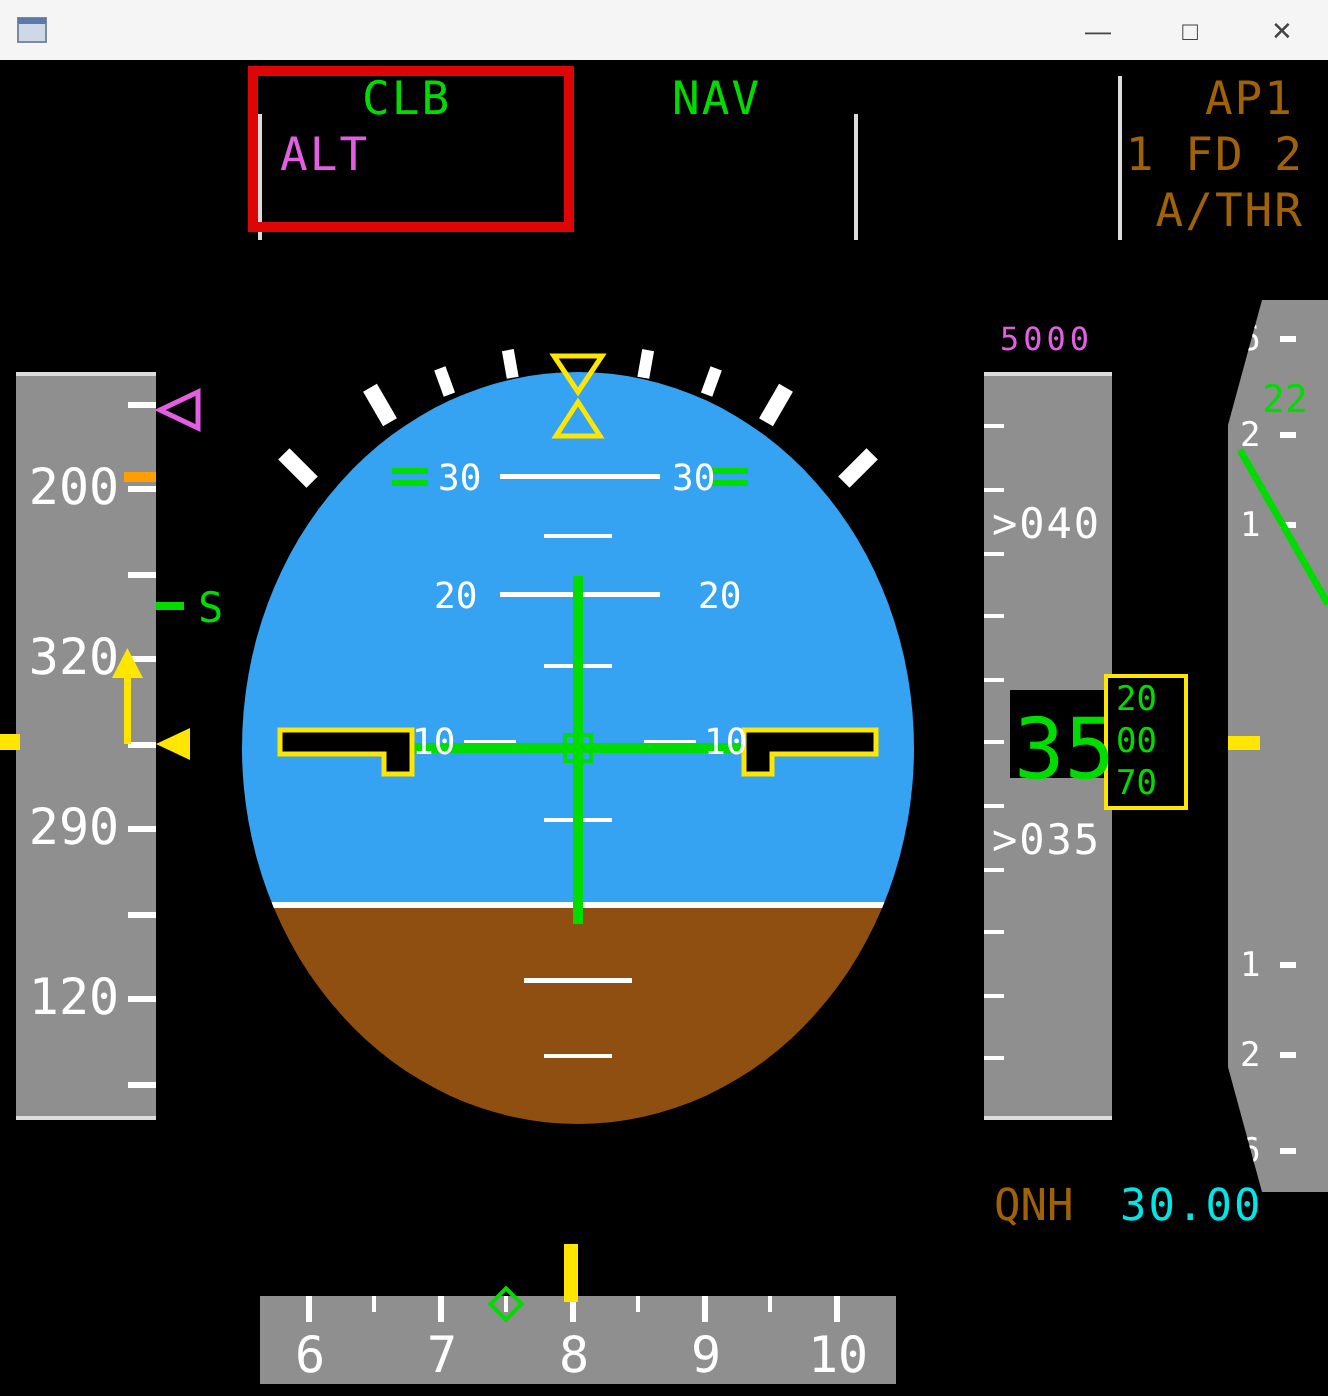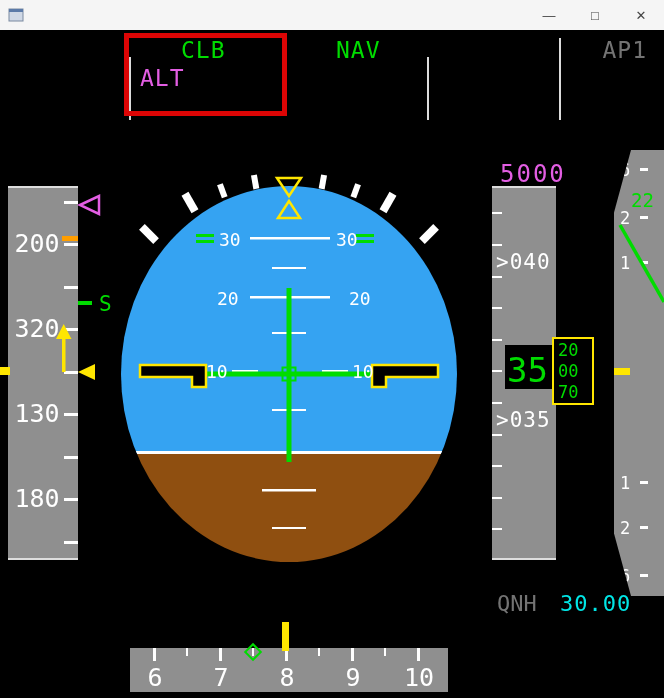--- a/index.html
+++ b/index.html
@@ -10,21 +10,21 @@
             border-bottom:1px solid #e2e2e2;display:flex;align-items:center;
             font-family:"Liberation Sans", sans-serif;}
   #appicon{width:16px;height:16px;margin-left:8px;}
   #wincontrols{position:absolute;right:0;top:0;height:30px;display:flex;}
   .winbtn{width:46px;height:30px;display:flex;align-items:center;justify-content:center;
           color:#444;font-size:13px;cursor:default;}
   
   #pfd-bg{position:absolute;left:0;top:30px;width:664px;height:668px;background:#000;}
   .abs{position:absolute;}
   .green{color:var(--green);} .magenta{color:var(--magenta);} .cyan{color:var(--cyan);}
-  .white{color:#737373;} 
+  .white{color:#a16207;} 
   .fma-text{font-size:23px;letter-spacing:1px;white-space:pre;}
   .divider{position:absolute;width:2px;background:#dcdcdc;}
   #fma-box{position:absolute;left:124px;top:33px;width:153px;height:73px;
            border:5px solid var(--highlight-red);}
   
   .tape{position:absolute;background:var(--tape-gray);overflow:hidden;}
   #speed-tape{left:8px;top:186px;width:70px;height:370px;border-top:2px solid #ddd;border-bottom:2px solid #ddd;}
   #alt-tape{left:492px;top:186px;width:64px;height:370px;border-top:2px solid #ddd;border-bottom:2px solid #ddd;}
   #vs-tape{left:614px;top:150px;width:50px;height:446px;
            clip-path:polygon(34% 0,100% 0,100% 100%,34% 100%,0 86%,0 14%);}
@@ -32,21 +32,21 @@
   .tick{position:absolute;background:#fff;}
   .tape-label{position:absolute;color:#fff;}
   .spd-label{font-size:25px;width:50px;text-align:center;left:4px;}
   .alt-label{font-size:21px;left:4px;letter-spacing:1px;margin-top:19px;}
   .hdg-label{font-size:25px;width:40px;text-align:center;top:15px;}
   .vs-label{font-size:17px;left:6px;}
   
   #alt-win-patch{position:absolute;left:505px;top:345px;width:50px;height:44px;background:#000;}
   #alt-win-drum{position:absolute;left:552px;top:337px;width:38px;height:64px;background:#000;
                 border:2px solid var(--yellow);}
-  #alt-hundreds{position:absolute;left:507px;top:350px;font-size:34px;color:var(--green);}
+  #alt-hundreds{position:absolute;left:507px;top:350px;font-size:42px;color:var(--green);}
   .drum-digit{position:absolute;left:558px;font-size:17px;color:var(--green);}
   
   .pitch-label{position:absolute;font-size:18px;color:#fff;}
   svg.overlay{position:absolute;left:0;top:0;pointer-events:none;}
   .sky{fill:var(--sky-blue);} .gnd{fill:var(--ground-brown);}
   .wline{fill:#fff;} .wfill{fill:#fff;}
   .gfill{fill:var(--green);} .goutline{fill:none;stroke:var(--green);stroke-width:2px;}
   .yfill{fill:var(--yellow);} .youtline{fill:none;stroke:var(--yellow);stroke-width:2.5px;}
   .moutline{fill:none;stroke:var(--magenta);stroke-width:2.5px;}
   .afill{fill:var(--amber);}
@@ -77,22 +77,22 @@
     <div class="tick" style="right:0;width:14px;height:3px;top:55px"></div>
     <div class="tick" style="right:0;width:14px;height:3px;top:98px"></div>
     <div class="tick" style="right:0;width:14px;height:3px;top:140px"></div>
     <div class="tick" style="right:0;width:14px;height:3px;top:183px"></div>
     <div class="tick" style="right:0;width:14px;height:3px;top:225px"></div>
     <div class="tick" style="right:0;width:14px;height:3px;top:268px"></div>
     <div class="tick" style="right:0;width:14px;height:3px;top:310px"></div>
     <div class="tick" style="right:0;width:14px;height:3px;top:353px"></div>
     <div class="tape-label spd-label" style="top:41px">200</div>
     <div class="tape-label spd-label" style="top:126px">320</div>
-    <div class="tape-label spd-label" style="top:211px">130</div>
-    <div class="tape-label spd-label" style="top:296px">180</div>
+    <div class="tape-label spd-label" style="top:211px">290</div>
+    <div class="tape-label spd-label" style="top:296px">120</div>
   </div>
 
   <div id="alt-tape" class="tape">
     <div class="tick" style="left:0;width:10px;height:2px;top:24px"></div>
     <div class="tick" style="left:0;width:10px;height:2px;top:56px"></div>
     <div class="tick" style="left:0;width:10px;height:2px;top:88px"></div>
     <div class="tick" style="left:0;width:10px;height:2px;top:119px"></div>
     <div class="tick" style="left:0;width:10px;height:2px;top:151px"></div>
     <div class="tick" style="left:0;width:10px;height:2px;top:182px"></div>
     <div class="tick" style="left:0;width:10px;height:2px;top:214px"></div>
@@ -188,38 +188,40 @@
     <line x1="620" y1="225" x2="664" y2="302" class="gline"></line>
     <rect x="614" y="368" width="16" height="7" class="yfill"></rect>
     <rect x="282" y="622" width="7" height="29" class="yfill"></rect>
     <rect x="247.5" y="646.5" width="11" height="11" class="goutline" transform="rotate(45 253 652)"></rect>
   </svg>
 
   <div class="abs fma-text green" style="left:181px;top:37px">CLB</div>
   <div class="abs fma-text magenta" style="left:140px;top:65px">ALT</div>
   <div class="abs fma-text green" style="left:336px;top:37px">NAV</div>
   <div class="abs fma-text white" style="right:17px;top:37px">AP1</div>
+  <div class="abs fma-text white" style="right:12px;top:65px">1 FD 2</div>
+  <div class="abs fma-text white" style="right:12px;top:93px">A/THR</div>
   <div class="divider" style="left:129px;top:57px;height:63px"></div>
   <div class="divider" style="left:427px;top:57px;height:63px"></div>
   <div class="divider" style="left:559px;top:38px;height:82px"></div>
   <div id="fma-box"></div>
 
   <div class="pitch-label" style="left:219px;top:229px">30</div>
   <div class="pitch-label" style="left:336px;top:229px">30</div>
   <div class="pitch-label" style="left:217px;top:288px">20</div>
   <div class="pitch-label" style="left:349px;top:288px">20</div>
   <div class="pitch-label" style="left:206px;top:361px">10</div>
   <div class="pitch-label" style="left:352px;top:361px">10</div>
 
   <div id="alt-win-patch"></div>
   <div id="alt-win-drum"></div>
   <div id="alt-hundreds">35</div>
   <div class="drum-digit" style="top:340px">20</div>
   <div class="drum-digit" style="top:361px">00</div>
   <div class="drum-digit" style="top:382px">70</div>
 
-  <div class="abs magenta" style="left:500px;top:160px;font-size:24px;letter-spacing:2px">5000</div>
+  <div class="abs magenta" style="left:500px;top:160px;font-size:16px;letter-spacing:2px">5000</div>
   <div class="abs green" style="left:631px;top:189px;font-size:19px">22</div>
   <div class="abs green" style="left:99px;top:292px;font-size:21px">S</div>
   <div class="abs white" style="left:497px;top:591px;font-size:22px">QNH</div>
   <div class="abs cyan" style="left:560px;top:591px;font-size:22px;letter-spacing:1px">30.00</div>
 
 </div>
 
 </body></html>

